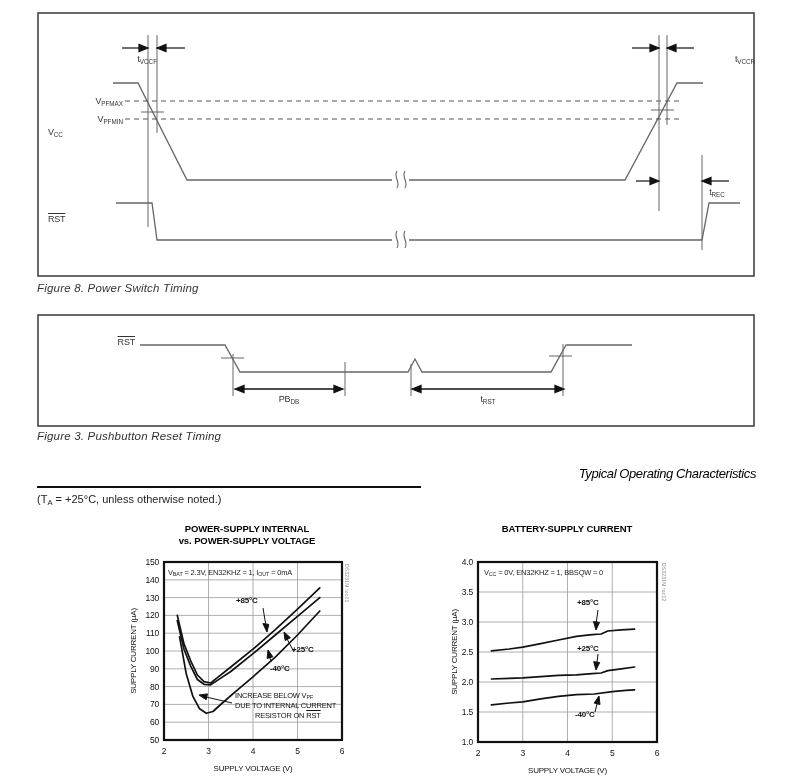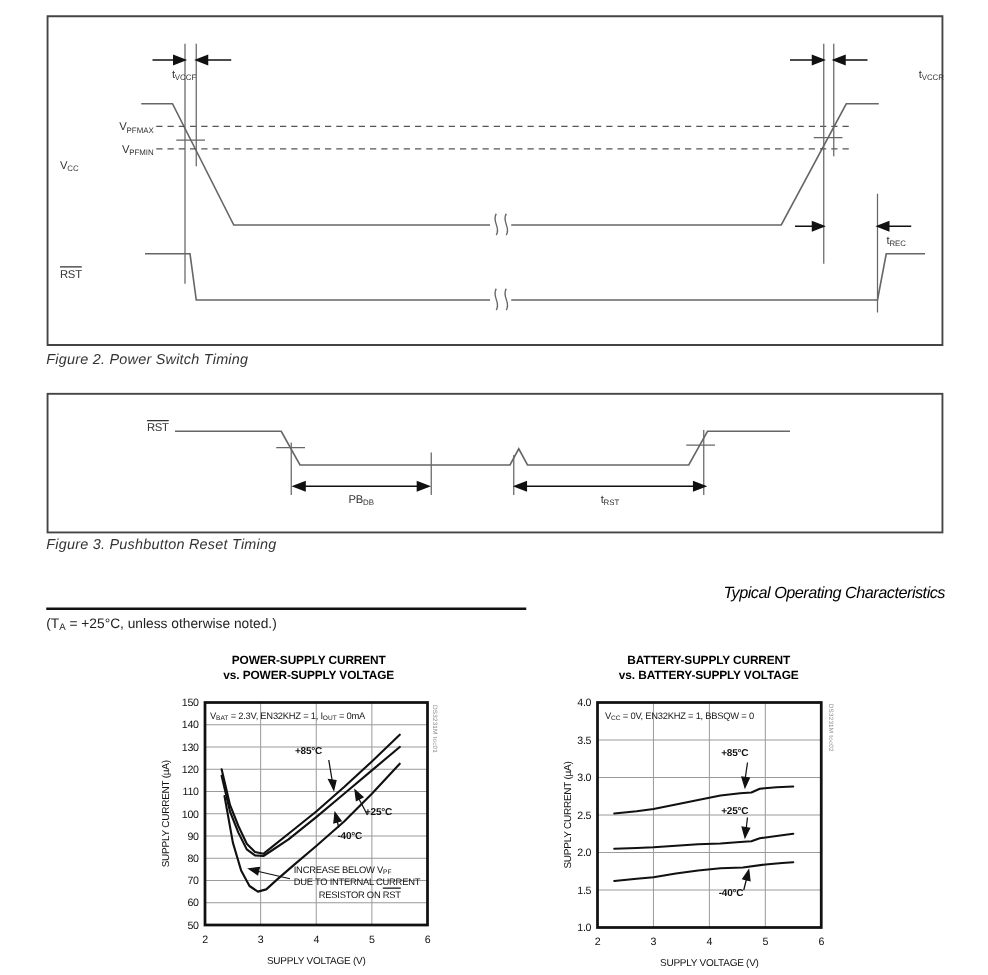--- a/index.html
+++ b/index.html
@@ -80,21 +80,21 @@
       </g>
     </svg>
     <div class="lbl r" style="left:55px;top:42px;width:65px;">t<sub>VCCF</sub></div>
     <div class="lbl" style="left:698px;top:42px;">t<sub>VCCR</sub></div>
     <div class="lbl c" style="left:658px;top:175px;width:44px;">t<sub>REC</sub></div>
     <div class="lbl r" style="left:21px;top:84px;width:65px;">V<sub>PFMAX</sub></div>
     <div class="lbl r" style="left:21px;top:102px;width:65px;">V<sub>PFMIN</sub></div>
     <div class="lbl" style="left:11px;top:115px;">V<sub>CC</sub></div>
     <div class="lbl" style="left:11px;top:202px;"><span class="ovl">RST</span></div>
   </div>
-  <div class="caption" style="left:37px;top:282px;">Figure 2. Power Switch Timing</div>
+  <div class="caption" style="left:37px;top:282px;">Figure 8. Power Switch Timing</div>
 
   <div class="abs" style="left:37px;top:314px;width:718px;height:113px;">
     <svg width="718" height="113" viewBox="0 0 718 113">
       <rect x="1" y="1" width="716" height="111" fill="none" stroke="#444" stroke-width="1.6"></rect>
       <path d="M103,31 H188 L203,58 H371 L378,45 L385,58 H514 L529,31 H595" fill="none" stroke="#666" stroke-width="1.3"></path>
       <g stroke="#666" stroke-width="1">
         <path d="M184,44 H207"></path>
           <path d="M512,42 H535"></path>
       </g>
       <g stroke="#666" stroke-width="1">
@@ -166,21 +166,21 @@
         <path d="M143,88 L146,106" fill="none"></path>
           <polygon points="147,112 148.8,104.4 142.9,103.6"></polygon>
         <path d="M174,132 L166,117" fill="none"></path>
           <polygon points="164,112 170.4,117.7 165.1,120.5"></polygon>
         <path d="M151,142 L149,134" fill="none"></path>
           <polygon points="148,130 152.9,136.8 147.1,138.4"></polygon>
         <path d="M112,183 L86,177" fill="none"></path>
           <polygon points="79,175 87.5,173.9 86.1,179.7"></polygon>
       </g>
     </svg>
-    <div class="t1" style="top:3px;">POWER-SUPPLY CURRENT</div>
+    <div class="t1" style="top:3px;">POWER-SUPPLY INTERNAL</div>
     <div class="t2" style="top:15px;">vs. POWER-SUPPLY VOLTAGE</div>
     <div class="cond" style="left:48px;top:48px;">V<sub>BAT</sub> = 2.3V, EN32KHZ = 1, I<sub>OUT</sub> = 0mA</div>
     <div class="wm" style="left:224px;top:44px;">DS3231M toc01</div>
     <div class="clbl" style="left:116px;top:76px;">+85°C</div>
     <div class="clbl" style="left:172px;top:125px;">+25°C</div>
     <div class="clbl" style="left:150px;top:144px;">-40°C</div>
     <div class="ann" style="left:115px;top:171px;">INCREASE BELOW V<sub>PF</sub></div>
     <div class="ann" style="left:115px;top:181px;">DUE TO INTERNAL CURRENT</div>
     <div class="ann" style="left:115px;top:191px;padding-left:20px;">RESISTOR ON <span class="ovl">RST</span></div>
     <div class="xl" style="left:44px;width:178px;top:244px;">SUPPLY VOLTAGE (V)</div>
@@ -222,21 +222,20 @@
       <g stroke="#111" stroke-width="1" fill="#111">
         <path d="M158,90 L156,104" fill="none"></path>
           <polygon points="156,110 159.5,102.4 153.5,101.6"></polygon>
         <path d="M158,134 L156.8,144" fill="none"></path>
           <polygon points="156,150 159.7,142.6 153.7,141.6"></polygon>
         <path d="M155,192 L157.5,182" fill="none"></path>
           <polygon points="159,176 160,184.5 154.2,183.1"></polygon>
       </g>
     </svg>
     <div class="t1" style="top:3px;">BATTERY-SUPPLY CURRENT</div>
-    <div class="t2" style="top:15px;">vs. BATTERY-SUPPLY VOLTAGE</div>
     <div class="cond" style="left:44px;top:48px;">V<sub>CC</sub> = 0V, EN32KHZ = 1, BBSQW = 0</div>
     <div class="wm" style="left:221px;top:43px;">DS3231M toc02</div>
     <div class="clbl" style="left:137px;top:78px;">+85°C</div>
     <div class="clbl" style="left:137px;top:124px;">+25°C</div>
     <div class="clbl" style="left:135px;top:190px;">-40°C</div>
     <div class="xl" style="left:38px;width:179px;top:246px;">SUPPLY VOLTAGE (V)</div>
     <div class="yl" style="left:-33px;top:127px;">SUPPLY CURRENT (µA)</div>
   </div>
 
 </div>

